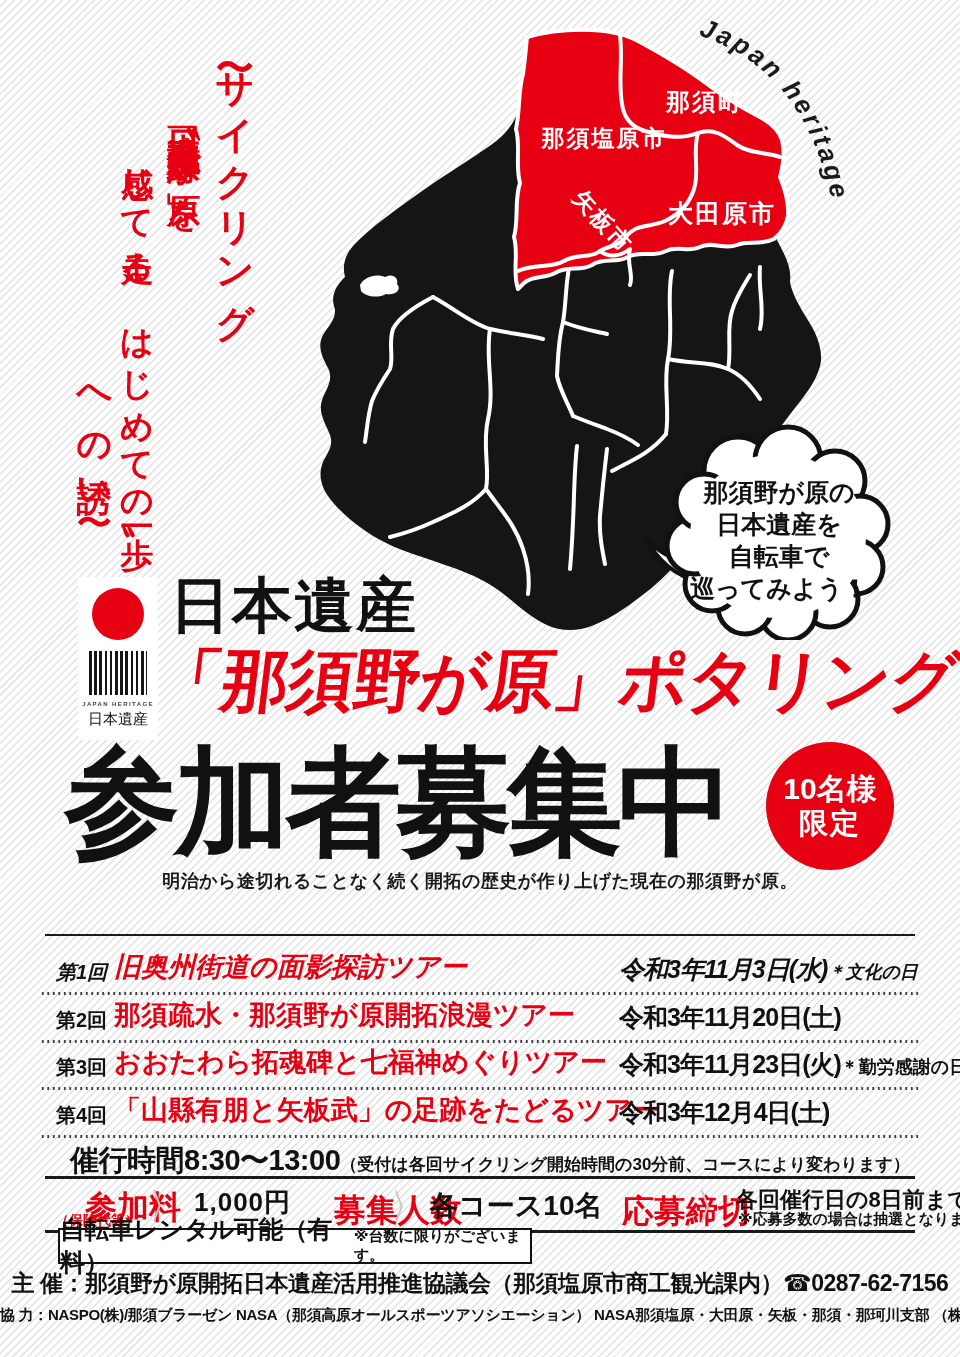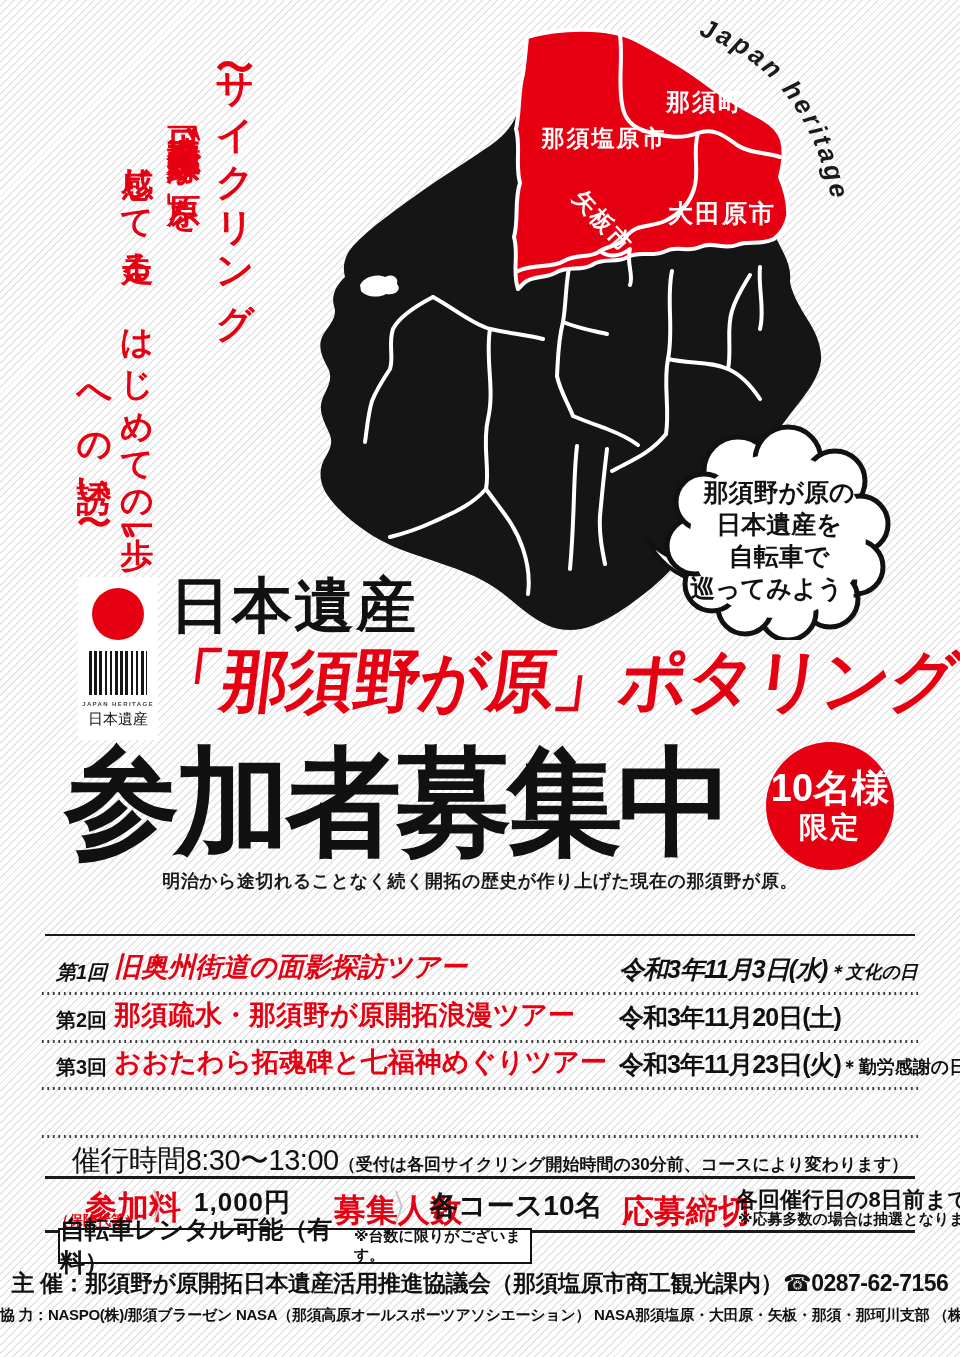--- a/index.html
+++ b/index.html
@@ -31,21 +31,21 @@
   .logo-jp{font-size:15px;margin-top:3px;color:#111;font-family:"Liberation Serif","DejaVu Serif",serif;}
   
   .title-black{position:absolute;left:170px;top:566px;font-size:60px;font-weight:900;color:#111;letter-spacing:2px;}
   .title-red{position:absolute;left:150px;top:636px;font-size:68px;font-weight:900;color:#e60012;
              letter-spacing:-2px;white-space:nowrap;transform:skewX(-7deg);transform-origin:left bottom;}
   .recruit{position:absolute;left:64px;top:724px;font-size:118px;font-weight:900;color:#111;
            letter-spacing:-5px;white-space:nowrap;transform:scaleX(0.98);transform-origin:left;}
   .badge{position:absolute;left:766px;top:742px;width:128px;height:128px;border-radius:50%;
          background:#e60012;color:#fff;display:flex;flex-direction:column;align-items:center;
          justify-content:center;font-weight:900;line-height:1.15;}
-  .badge .b1{font-size:38px;}
+  .badge .b1{font-size:30px;}
   .badge .b2{font-size:29px;letter-spacing:2px;}
   
   .intro{position:absolute;left:0;width:960px;text-align:center;color:#1b1b1b;font-weight:600;}
   .intro.l1{top:869px;font-size:18px;letter-spacing:0.5px;}
   .intro.l2{top:899px;font-size:17.5px;letter-spacing:0.2px;}
   .rule{position:absolute;left:45px;right:45px;background:#1a1a1a;}
   .rule1{top:934px;height:1.5px;}
   .rule2{top:1176px;height:3px;}
   .rule3{top:1230px;height:2.5px;}
   
@@ -55,21 +55,21 @@
   .tour-title{position:absolute;left:114px;top:3px;font-size:27px;font-weight:900;color:#e60012;white-space:nowrap;}
   .tour-right{position:absolute;left:619px;top:7px;display:flex;align-items:baseline;white-space:nowrap;}
   .tour-date{font-size:25px;font-weight:900;color:#111;letter-spacing:-1px;}
   .tour-note{font-size:18px;font-weight:900;color:#111;margin-left:0;}
   .dotline{position:absolute;left:40px;right:40px;height:3px;
     background-image:radial-gradient(circle,#3c3c3c 1.1px,transparent 1.3px);
     background-size:5.5px 3px;background-repeat:repeat-x;}
   .dl1{top:992px;}.dl2{top:1040px;}.dl3{top:1087px;}.dl4{top:1135px;}
   
   .schedule{position:absolute;left:30px;width:920px;top:1141px;text-align:center;white-space:nowrap;}
-  .schedule .big{font-size:29px;font-weight:400;color:#111;letter-spacing:-0.5px;}
+  .schedule .big{font-size:29px;font-weight:700;color:#111;letter-spacing:-0.5px;}
   .schedule .small{font-size:17px;font-weight:700;color:#111;}
   
   .fee-label{position:absolute;color:#e60012;font-weight:900;font-size:32px;white-space:nowrap;margin-left:28px;}
   .fee-sub{position:absolute;color:#e60012;font-weight:900;font-size:14px;}
   .chev{position:absolute;color:#c9c9c9;font-weight:700;font-size:28px;transform:scaleY(1.25);}
   .fee-val{position:absolute;color:#111;font-weight:900;white-space:nowrap;}
   
   .rental{position:absolute;left:58px;top:1228px;width:470px;height:32px;background:#fff;
           border:2px solid #111;display:flex;align-items:center;justify-content:center;}
   .rental .main{font-size:25px;font-weight:900;color:#111;letter-spacing:-0.5px;}
@@ -217,20 +217,28 @@
   <div class="dotline dl2"></div>
   <div class="tour-row tr3">
     <span class="tour-no">第3回</span>
     <span class="tour-title">おおたわら拓魂碑と七福神めぐりツアー</span>
     <span class="tour-right">
         <span class="tour-date">令和3年11月23日(火)</span>
         <span class="tour-note">＊勤労感謝の日</span>
       </span>
   </div>
   <div class="dotline dl3"></div>
+  <div class="tour-row tr4">
+    <span class="tour-no">第4回</span>
+    <span class="tour-title">「山縣有朋と矢板武」の足跡をたどるツアー</span>
+    <span class="tour-right">
+        <span class="tour-date">令和3年12月4日(土)</span>
+        <span class="tour-note"></span>
+      </span>
+  </div>
   <div class="dotline dl4"></div>
 
   <div class="schedule">
     <span class="big">催行時間8:30〜13:00</span><span class="small">（受付は各回サイクリング開始時間の30分前、コースにより変わります）</span>
   </div>
   <div class="rule rule2"></div>
 
   <div class="fee-label" style="left:57px;top:1186px;">参加料</div>
   <div class="fee-sub" style="left:55px;top:1212px;">（保険代等）</div>
   <div class="chev" style="left:150px;top:1188px;">〉</div>

